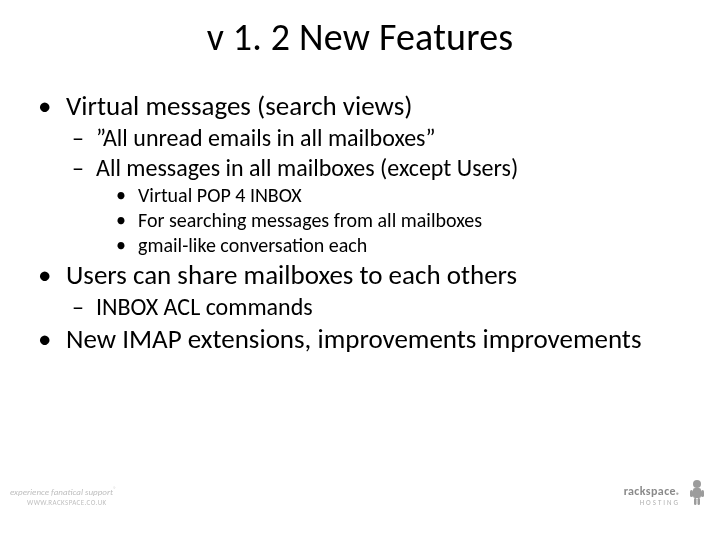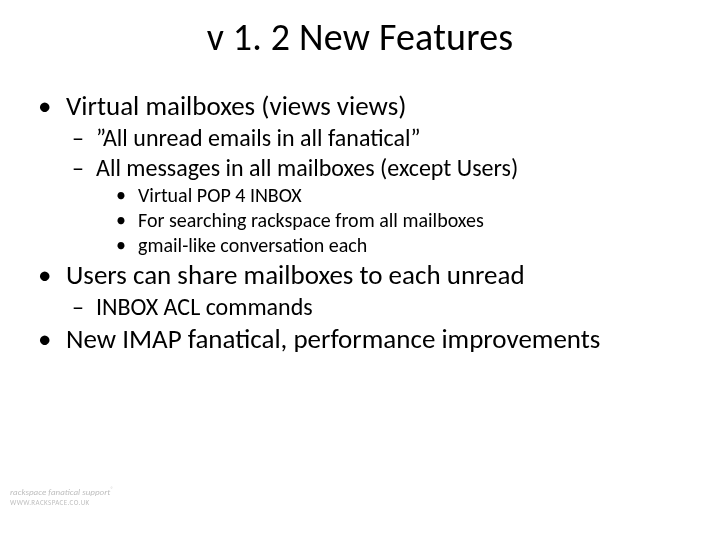--- a/index.html
+++ b/index.html
@@ -78,20 +78,21 @@
     bottom: 6px;
     font-size: 9px;
     color: #bfbfbf;
     line-height: 1.05;
     font-style: italic;
   }
   .footer-left .sub {
     font-size: 7px;
     font-style: normal;
     letter-spacing: 0.4px;
+    margin-left: 17px;
   }
   .footer-right {
     position: absolute;
     right: 12px;
     bottom: 6px;
     display: flex;
     align-items: flex-end;
     gap: 6px;
     color: #8a8a8a;
   }
@@ -120,62 +121,80 @@
 <body>
 
 <div class="slide">
 
   <div class="title">v 1. 2 New Features</div>
 
   <div class="body">
 
     <div class="l1">
       <div class="b">•</div>
-      <div class="t">Virtual mailboxes (views views)</div>
+      <div class="t">Virtual messages (search views)</div>
     </div>
 
     <div class="l2">
       <div class="b">–</div>
-      <div class="t">”All unread emails in all fanatical”</div>
+      <div class="t">”All unread emails in all mailboxes”</div>
     </div>
 
     <div class="l2">
       <div class="b">–</div>
       <div class="t">All messages in all mailboxes (except Users)</div>
     </div>
 
     <div class="l3">
       <div class="b">•</div>
       <div class="t">Virtual POP 4 INBOX</div>
     </div>
     <div class="l3">
       <div class="b">•</div>
-      <div class="t">For searching rackspace from all mailboxes</div>
+      <div class="t">For searching messages from all mailboxes</div>
     </div>
     <div class="l3">
       <div class="b">•</div>
       <div class="t">gmail-like conversation each</div>
     </div>
 
     <div class="l1">
       <div class="b">•</div>
-      <div class="t">Users can share mailboxes to each unread</div>
+      <div class="t">Users can share mailboxes to each others</div>
     </div>
 
     <div class="l2">
       <div class="b">–</div>
       <div class="t">INBOX ACL commands</div>
     </div>
 
     <div class="l1">
       <div class="b">•</div>
-      <div class="t">New IMAP fanatical, performance improvements</div>
+      <div class="t">New IMAP extensions, improvements improvements</div>
     </div>
 
   </div>
 
   <div class="footer-left">
-    <span>rackspace fanatical support</span><sup style="font-size:6px;">®</sup><br>
+    <span>experience fanatical support</span><sup style="font-size:6px;">®</sup><br>
     <span class="sub">WWW.RACKSPACE.CO.UK</span>
   </div>
 
+  <div class="footer-right">
+    <div class="brand">
+      <span>rackspace</span><sub style="font-size:7px;">®</sub>
+      <span class="sub">HOSTING</span>
+    </div>
+    <div class="racker">
+      <svg width="22" height="28" viewBox="0 0 22 28">
+        <g fill="#9c9c9c">
+          <circle cx="11" cy="6" r="4"></circle>
+          <rect x="7" y="10" width="8" height="10" rx="2"></rect>
+          <rect x="4" y="12" width="3" height="7" rx="1.5"></rect>
+          <rect x="15" y="12" width="3" height="7" rx="1.5"></rect>
+          <rect x="8" y="20" width="2.5" height="7" rx="1.2"></rect>
+          <rect x="11.5" y="20" width="2.5" height="7" rx="1.2"></rect>
+        </g>
+      </svg>
+    </div>
+  </div>
 
 </div>
 
 </body></html>

